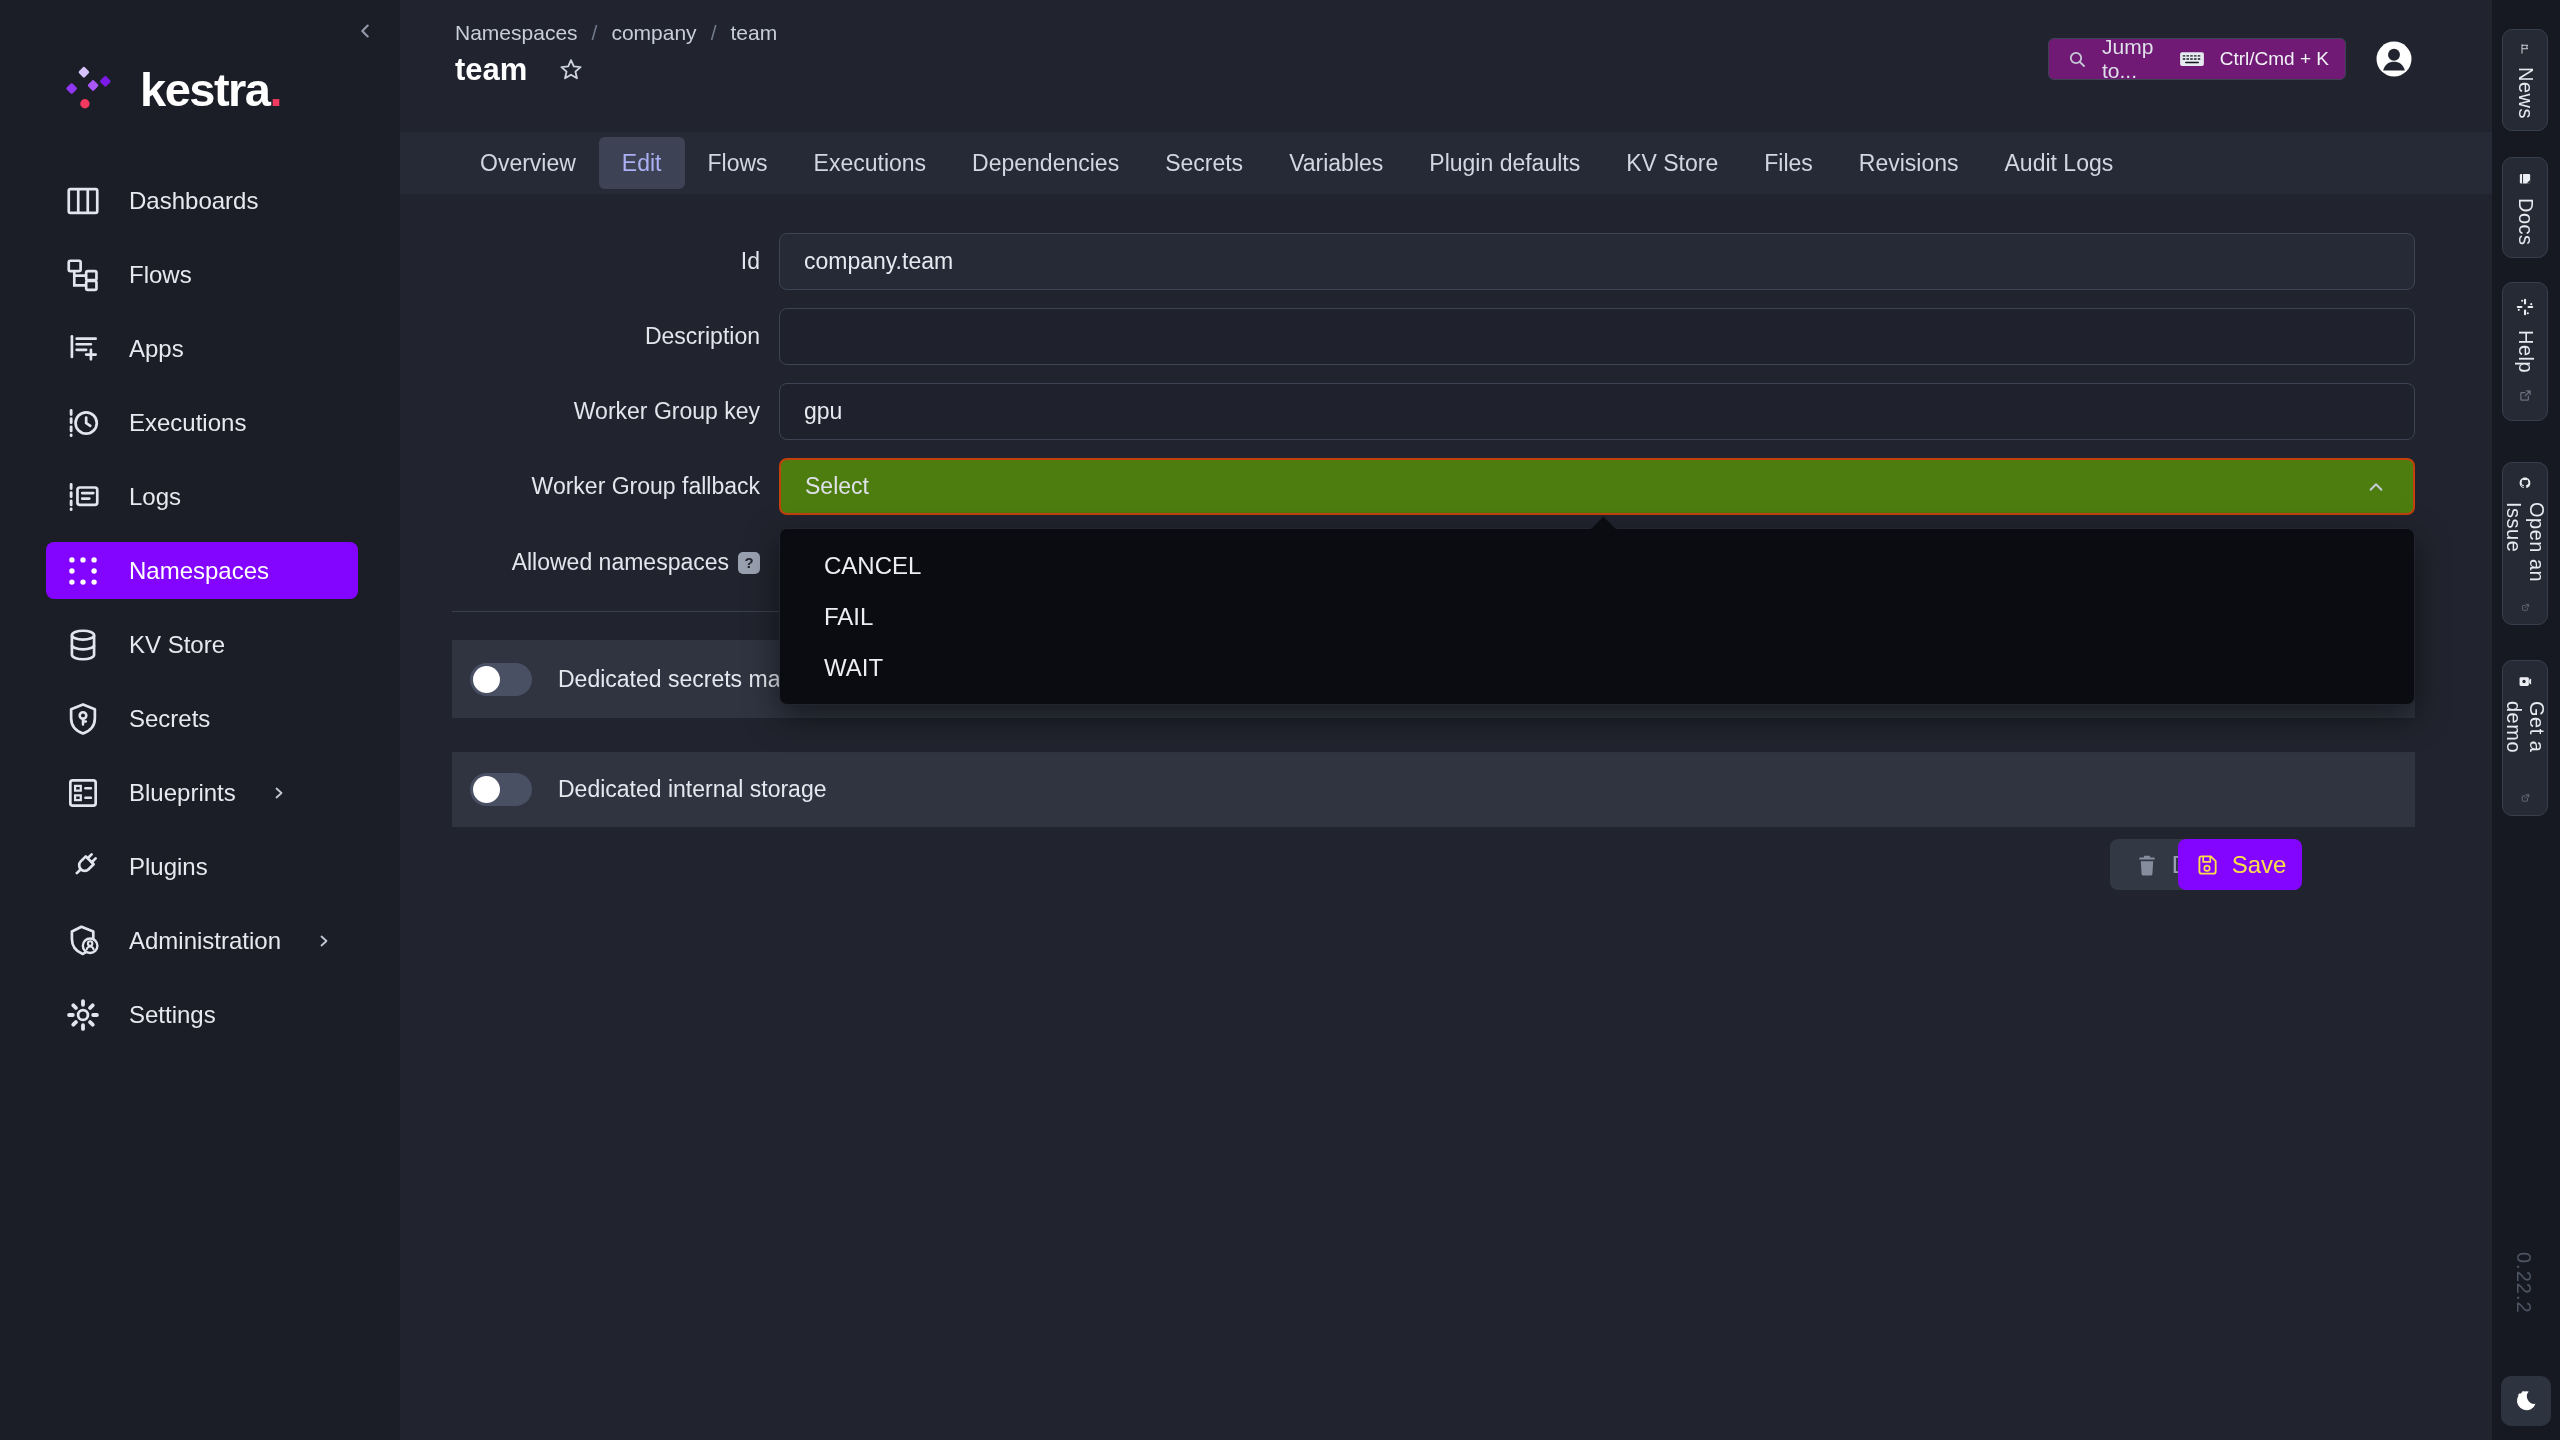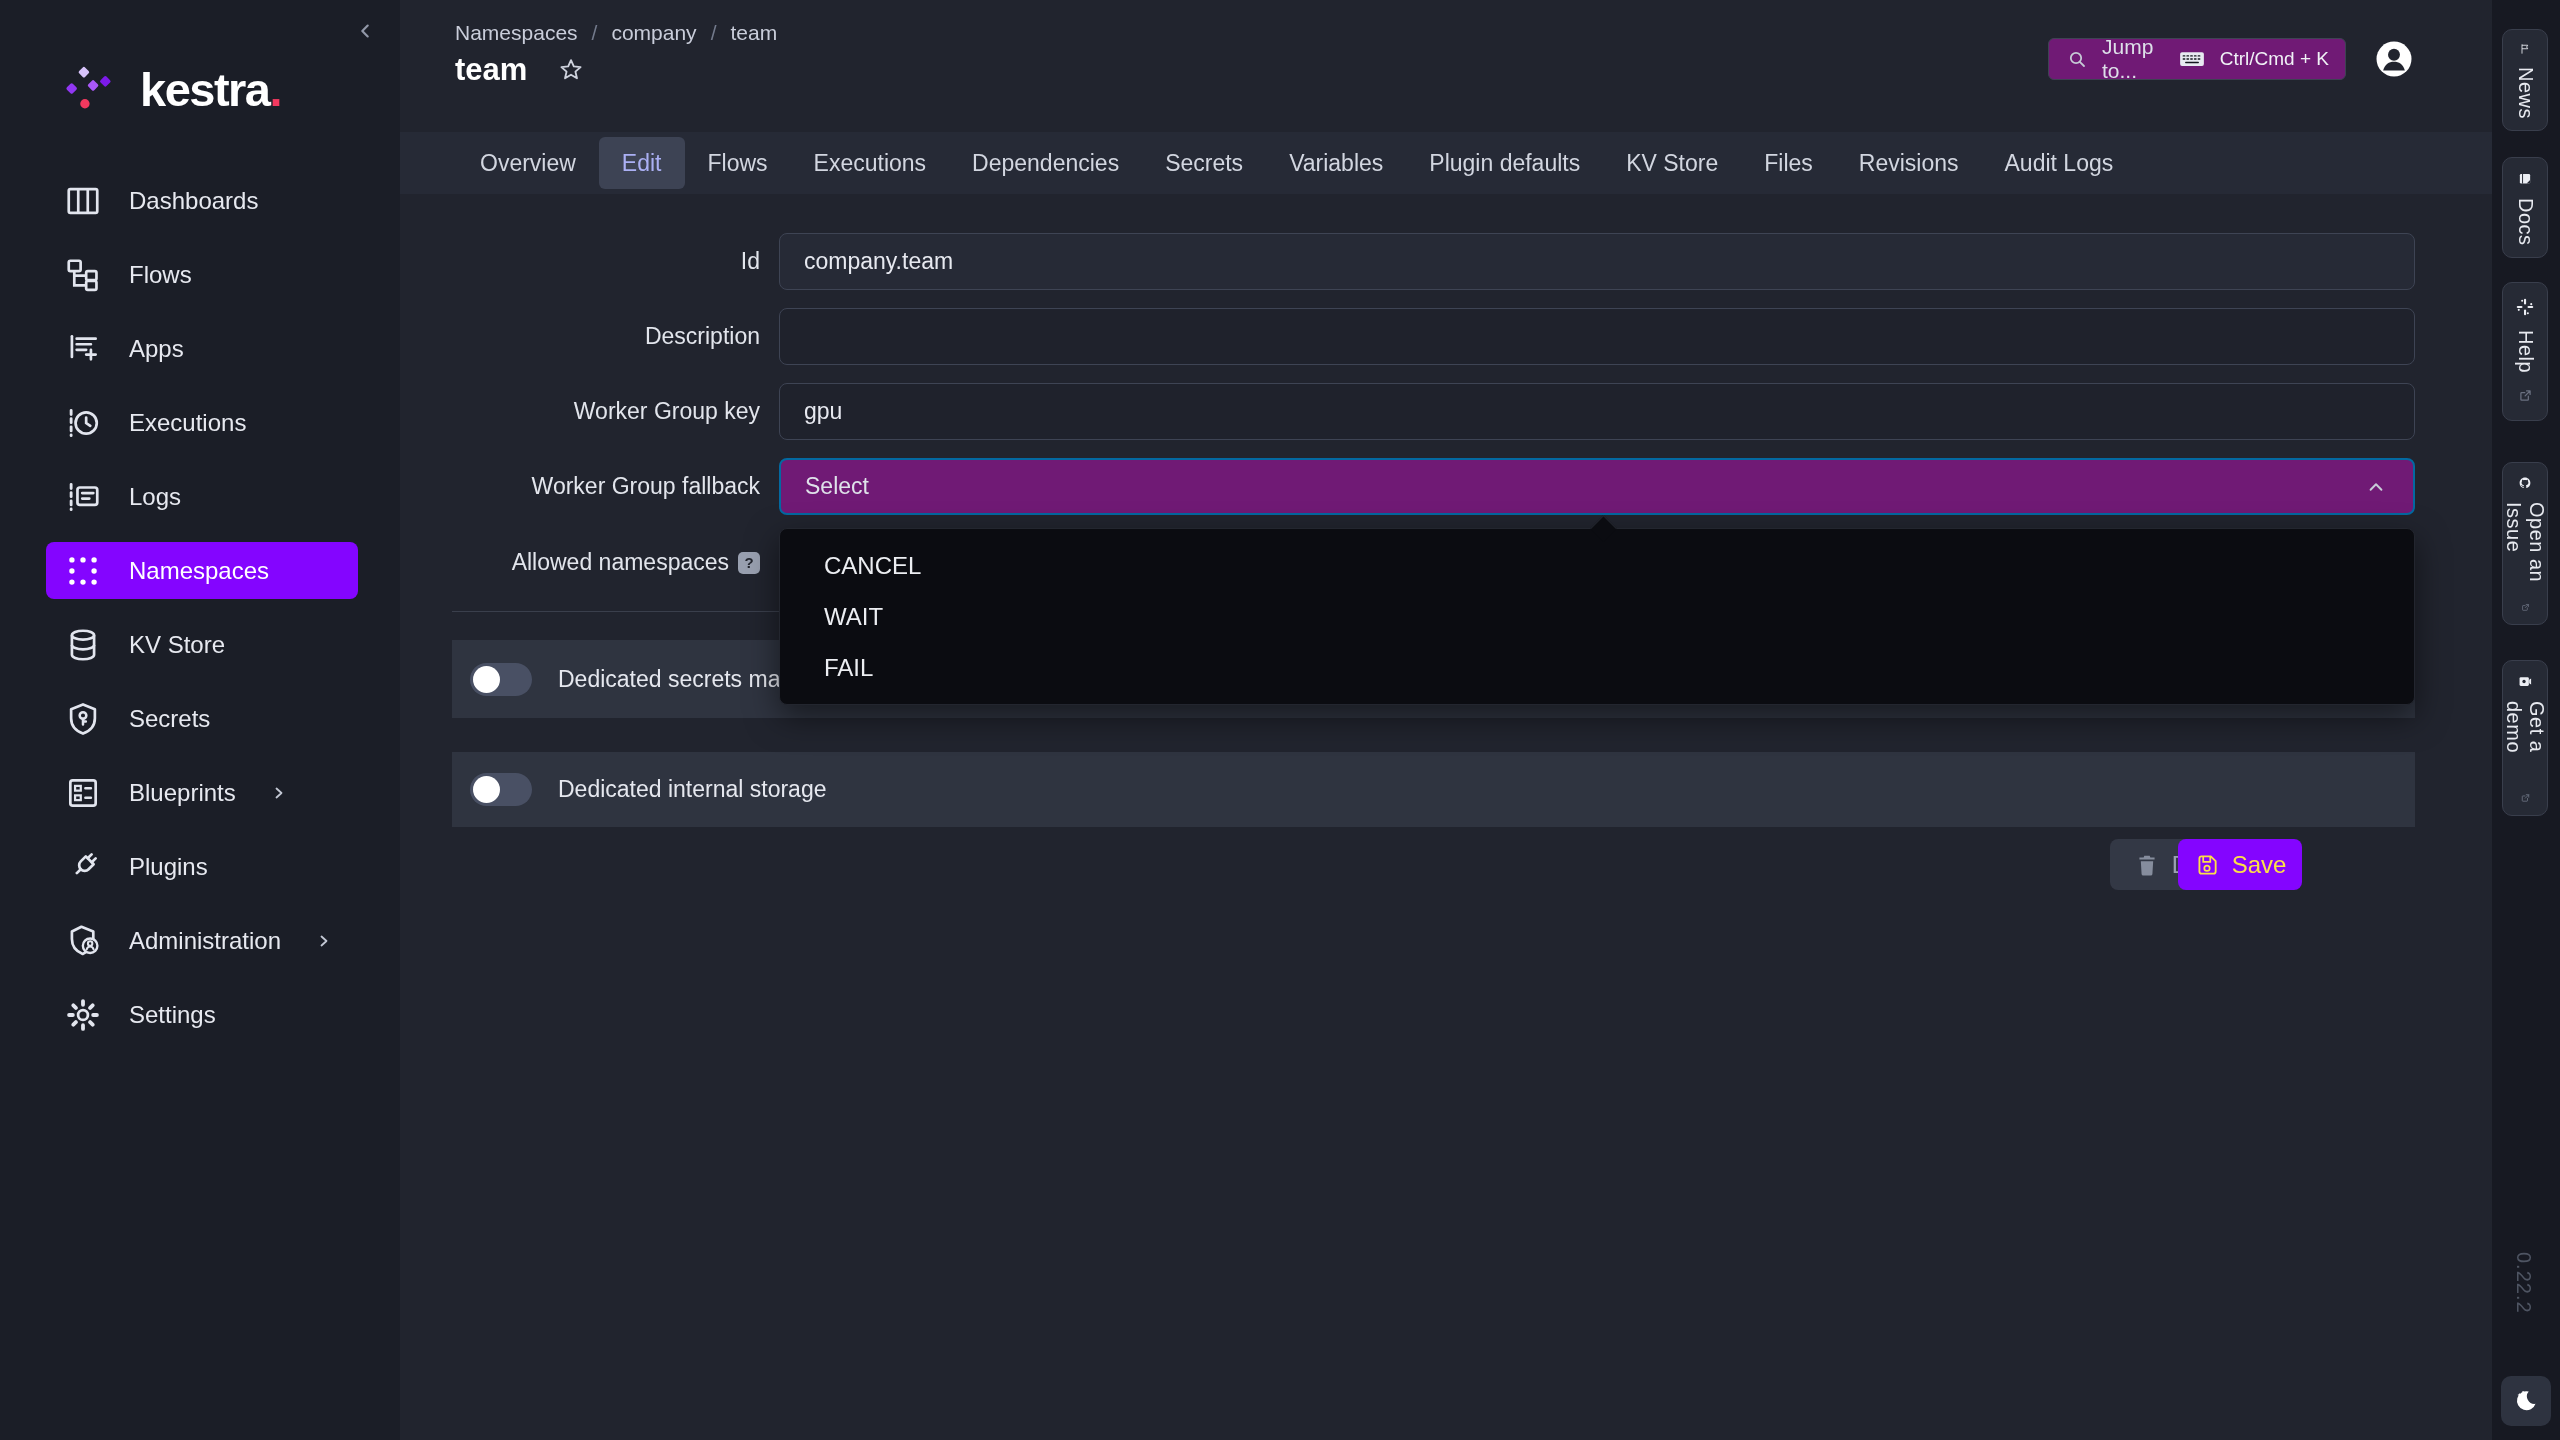--- a/index.html
+++ b/index.html
@@ -51,21 +51,21 @@
   .tab.active{background:#3d4354;border-radius:6px;color:#abb0f4;height:52px}
 
   
   .flabel{position:absolute;left:0;width:360px;text-align:right;font-size:23px;color:#e2e5ec;line-height:57px}
   .finput{position:absolute;left:379px;width:1636px;height:57px;box-sizing:border-box;border:1px solid #3e4454;
           border-radius:8px;background:#1f222c;display:flex;align-items:center;padding:0 24px;
           font-size:23px;color:#e7e9f0;cursor:text}
   .lbl-allowed{top:534px;display:flex;justify-content:flex-end;align-items:center;gap:9px;line-height:57px}
   .help-badge{width:22px;height:22px;border-radius:5px;background:#99a0b0;color:#23262f;font-size:15px;
               font-weight:700;display:flex;align-items:center;justify-content:center;line-height:1;cursor:pointer}
-  .select{border:2px solid #0369a1;background:#701a75;cursor:pointer;justify-content:space-between}
+  .select{border:2px solid #c2410c;background:#4d7c0f;cursor:pointer;justify-content:space-between}
   .chev-up{width:26px;height:26px;color:#c7ccd8}
   .dropdown{position:absolute;left:379px;top:528px;width:1636px;height:177px;background:#0b0c11;
             border:1px solid #23262f;border-radius:8px;box-shadow:0 12px 32px rgba(0,0,0,.5);
             box-sizing:border-box;padding:11px 0;z-index:5}
   .drop-arrow{position:absolute;left:1194px;top:519px;width:18px;height:18px;background:#0b0c11;
               transform:rotate(45deg);border-left:1px solid #23262f;border-top:1px solid #23262f;z-index:6}
   .option{height:51px;display:flex;align-items:center;padding-left:44px;font-size:24px;color:#eceef2;cursor:pointer}
   .divider{position:absolute;left:52px;right:77px;top:611px;height:1px;background:#3a3f4c}
   .toggle-row{position:absolute;left:52px;width:1963px;background:#2f3440;display:flex;align-items:center;
               padding-left:18px;gap:26px;box-sizing:border-box;z-index:1}
@@ -436,22 +436,22 @@
     <div class="toggle-row trow1">
       <span class="toggle">
           <span class="knob"></span>
         </span>
       <span class="toggle-label">Dedicated secrets manager</span>
     </div>
 
     <div class="drop-arrow"></div>
     <div class="dropdown">
       <div class="option">CANCEL</div>
+      <div class="option">FAIL</div>
       <div class="option">WAIT</div>
-      <div class="option">FAIL</div>
     </div>
 
     <div class="toggle-row trow2">
       <span class="toggle">
           <span class="knob"></span>
         </span>
       <span class="toggle-label">Dedicated internal storage</span>
     </div>
 
     <div class="btn btn-delete">

